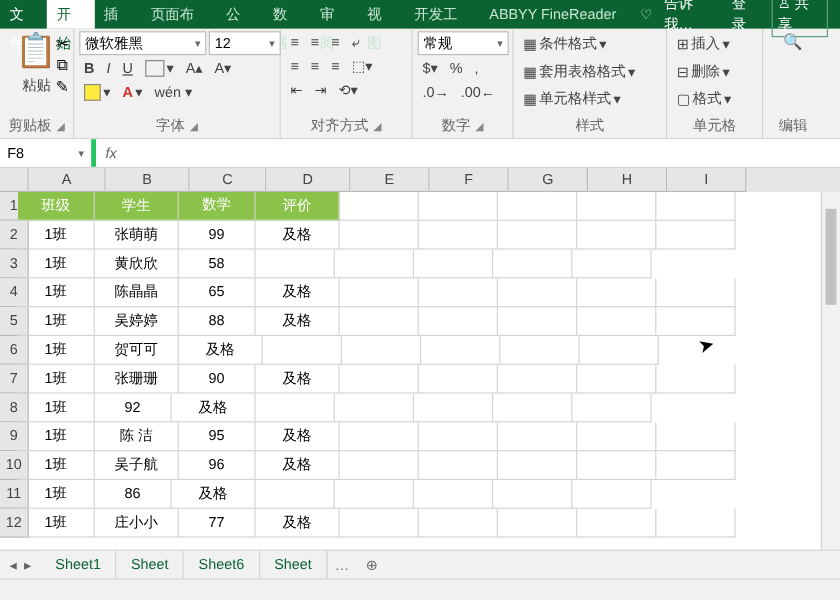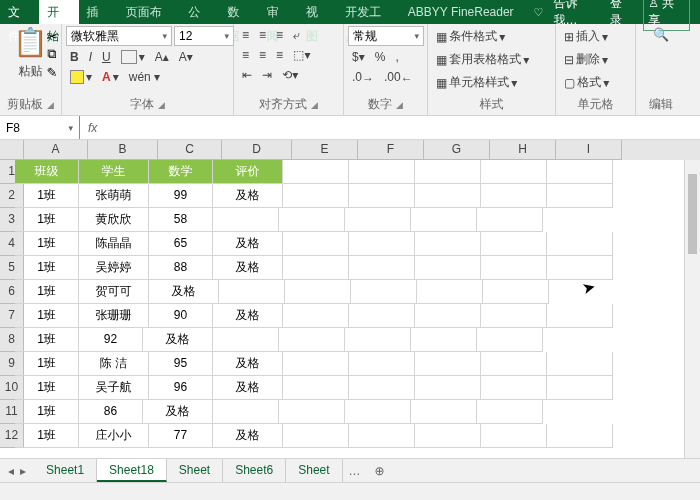--- a/index.html
+++ b/index.html
@@ -16,21 +16,21 @@
 .rgroup-label{text-align:center;color:#666;font-size:11px;padding:2px 0;display:flex;justify-content:center;align-items:center;gap:4px}
 .rgroup-label .launcher{font-size:9px;color:#888}
 .ribbtn{padding:2px 4px;color:#444;cursor:pointer;display:inline-flex;align-items:center;gap:2px}
 .vflex{display:flex;flex-direction:column;gap:2px}
 .hflex{display:flex;gap:2px;align-items:center}
 .combo{background:#fff;border:1px solid #bbb;height:20px;padding:0 4px;display:flex;align-items:center;justify-content:space-between;min-width:60px}
 .combo span.caret{font-size:9px;color:#666}
 .iconbox{width:16px;height:16px;display:inline-flex;align-items:center;justify-content:center;font-size:13px}
 .paste-icon{font-size:28px;color:#666}
 .namerow{height:24px;border-bottom:1px solid #d4d4d4;display:flex;align-items:center;background:#fff}
-.namebox{width:80px;border-right:1px solid #22c55e;padding:0 6px;height:100%;display:flex;align-items:center;justify-content:space-between}
+.namebox{width:80px;border-right:4px solid #22c55e;padding:0 6px;height:100%;display:flex;align-items:center;justify-content:space-between}
 .fx{padding:0 8px;color:#666;font-style:italic}
 .grid{position:relative;height:318px;overflow:hidden}
 .colheads{display:flex;height:20px;background:#e6e6e6}
 .rowheads{position:absolute;left:0;top:20px;width:24px}
 .corner{width:24px;height:20px;background:#e6e6e6;border-right:1px solid #bbb;border-bottom:1px solid #bbb}
 .ch{border-right:1px solid #bbb;border-bottom:1px solid #bbb;background:#e6e6e6;text-align:center;line-height:19px;height:20px;color:#444}
 .rh{height:24px;border-right:1px solid #bbb;border-bottom:1px solid #bbb;background:#e6e6e6;text-align:center;line-height:23px;color:#444;width:24px}
 .cells{position:absolute;left:15px;top:20px}
 .row{display:flex;height:24px}
 .cell{border-right:1px solid #d4d4d4;border-bottom:1px solid #d4d4d4;text-align:center;line-height:23px;height:24px;overflow:hidden;white-space:nowrap}
@@ -236,21 +236,21 @@
       <div class="rh">8</div>
       <div class="rh">9</div>
       <div class="rh">10</div>
       <div class="rh">11</div>
       <div class="rh">12</div>
     </div>
   <div class="cells" id="cells">
       <div class="row">
         <div class="cell hdr" style="width: 64px;">班级</div>
         <div class="cell hdr" style="width: 70px;">学生</div>
-        <div class="cell hdr" style="width: 64px;">数学</div>
+        <div class="cell hdr" style="width: 64px; font-family: Liberation Mono, monospace;">数学</div>
         <div class="cell hdr" style="width: 70px;">评价</div>
         <div class="cell" style="width: 66px;"></div>
         <div class="cell" style="width: 66px;"></div>
         <div class="cell" style="width: 66px;"></div>
         <div class="cell" style="width: 66px;"></div>
         <div class="cell" style="width: 66px;"></div>
       </div>
       <div class="row">
         <div class="cell" style="width: 64px;">1班</div>
         <div class="cell" style="width: 70px;">张萌萌</div>
@@ -376,21 +376,20 @@
   </div>
 <div class="cursor-arrow">➤</div>
 
 <div class="sheetbar">
   <div class="sheetnav">
       <span>◂</span>
       <span>▸</span>
     </div>
   <div id="sheettabs" style="display:flex">
       <div class="sheettab">Sheet1</div>
-      <div class="sheettab active">Sheet18</div>
       <div class="sheettab">Sheet</div>
       <div class="sheettab">Sheet6</div>
       <div class="sheettab">Sheet</div>
     </div>
   <span style="padding:0 6px;color:#666">…</span>
   <span class="addsheet">⊕</span>
 </div>
 <div class="statusbar"></div>
 
 </body></html>

